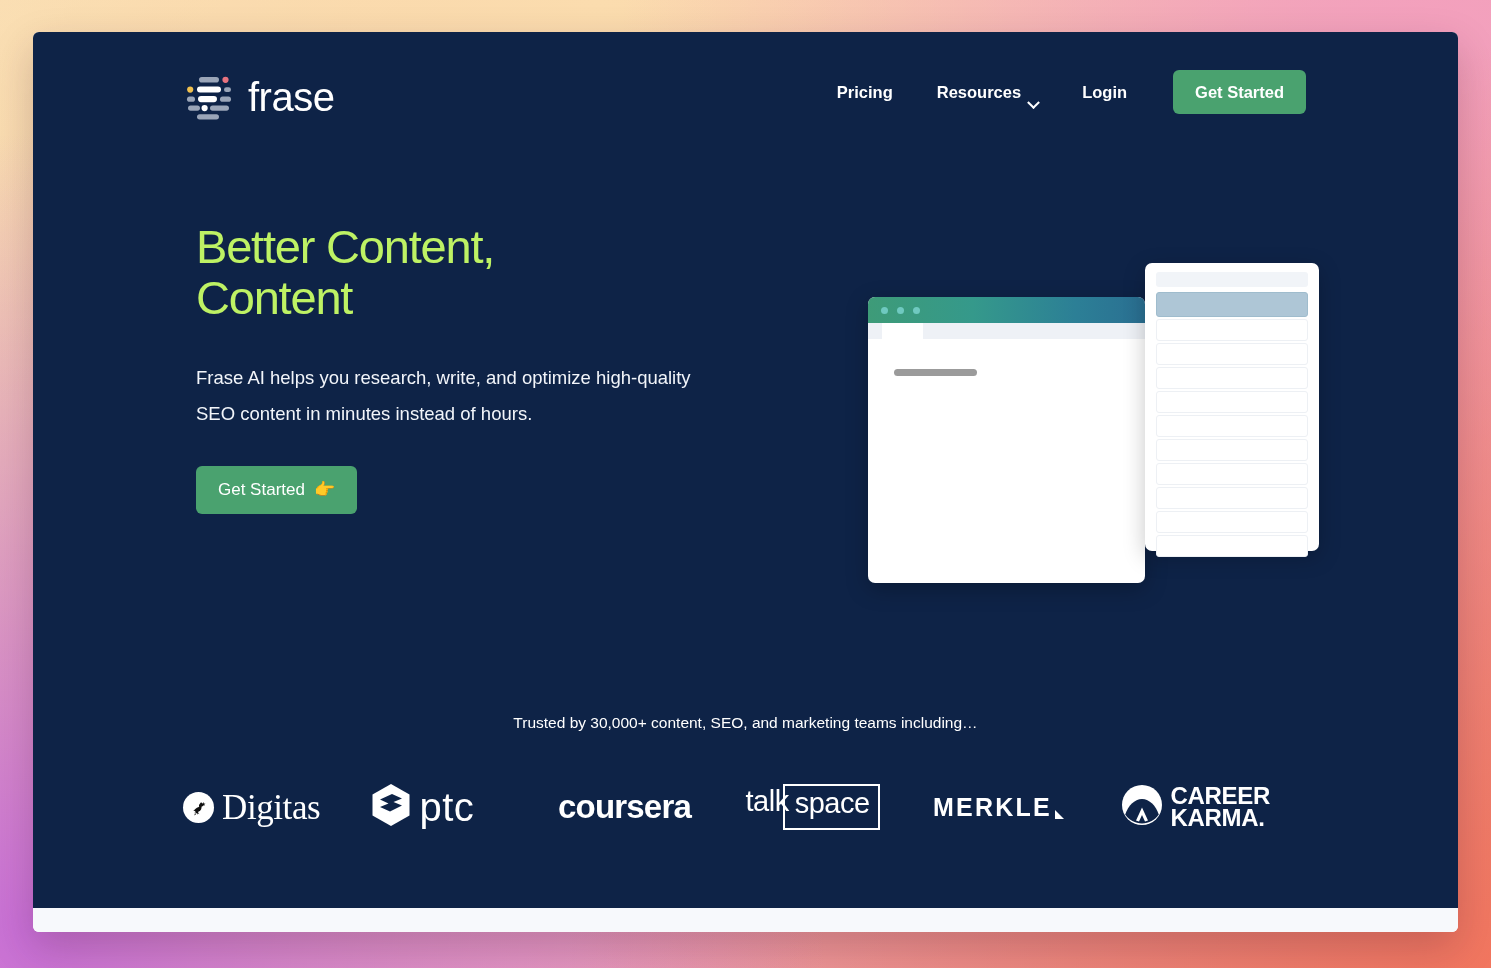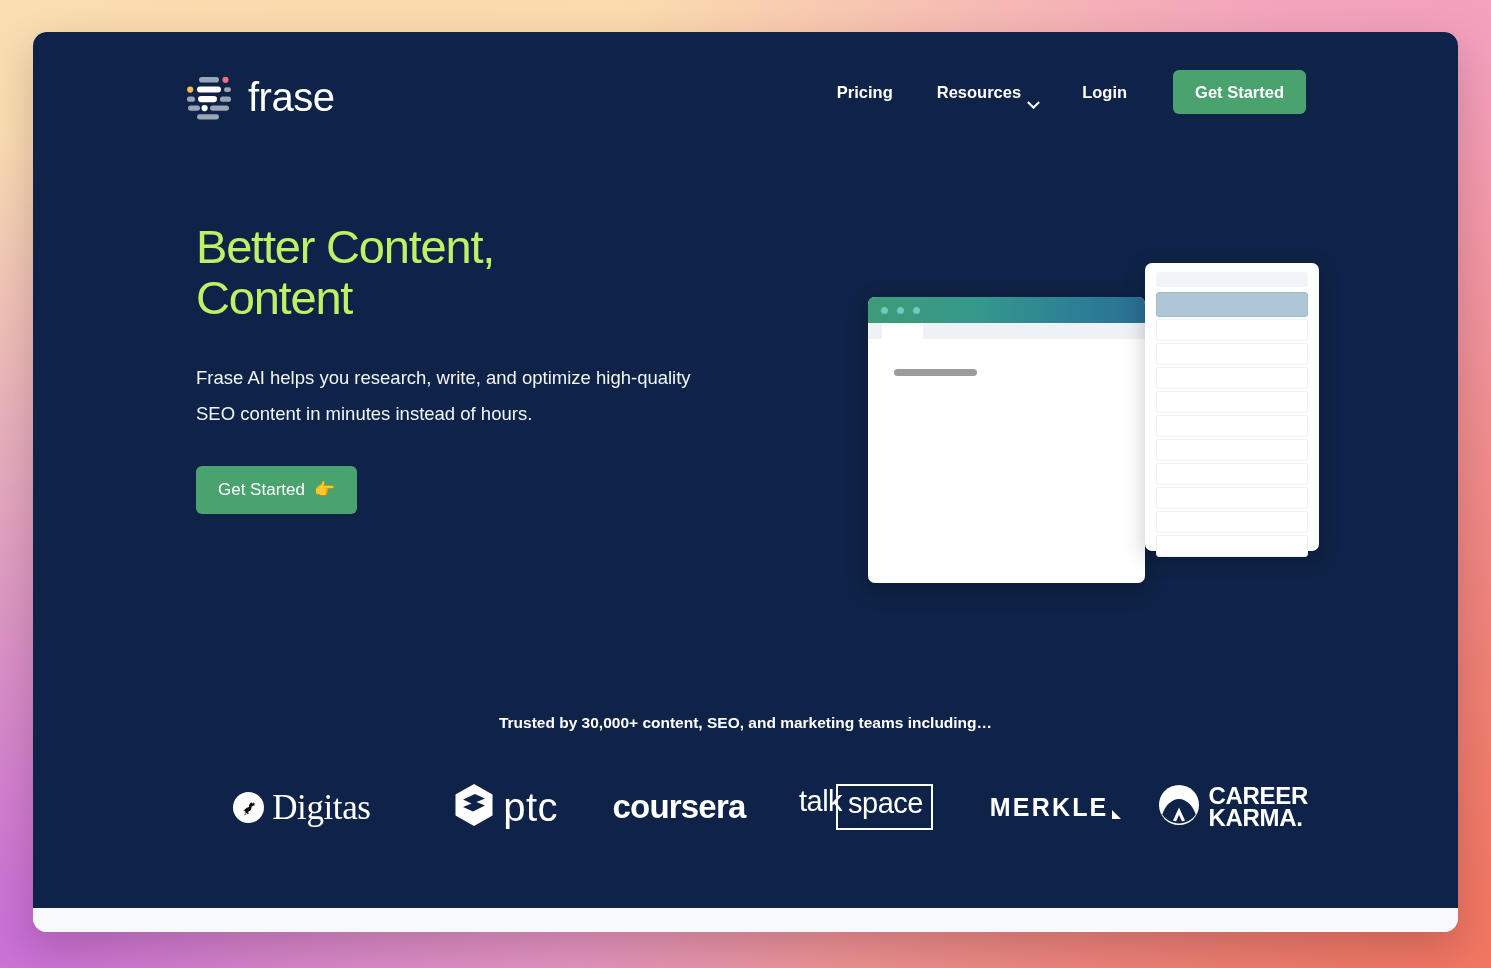--- a/index.html
+++ b/index.html
@@ -22,21 +22,21 @@
   }
 
   
   .page-shell {
     position: absolute;
     left: 33px;
     top: 32px;
     width: 1425px;
     height: 900px;
     background: #ffffff;
-    border-radius: 14px;
+    border-radius: 6px;
     box-shadow: 0 16px 40px rgba(60, 20, 40, 0.22);
     overflow: hidden;
   }
   .hero-panel {
     position: absolute;
     left: 0; top: 0;
     width: 100%;
     height: 876px;
     background: #0e2347;
   }
@@ -239,38 +239,38 @@
 
   
   .trusted {
     position: absolute;
     left: 0;
     top: 682px;
     width: 100%;
     text-align: center;
     color: #ffffff;
     font-size: 15.5px;
-    font-weight: 700;
+    font-weight: 400;
   }
   .logo-row {
     position: absolute;
     left: 0;
     top: 742px;
     width: 100%;
     display: flex;
     align-items: center;
     justify-content: center;
     gap: 0;
     padding: 0 150px;
   }
   .logo-cell {
     flex: 1;
     display: flex;
     align-items: center;
-    justify-content: flex-end;
+    justify-content: flex-start;
     height: 66px;
     cursor: default;
   }
 
   
   .digitas { display: flex; align-items: center; gap: 8px; }
   .digitas-badge {
     width: 31px; height: 31px;
     border-radius: 50%;
     background: #ffffff;

